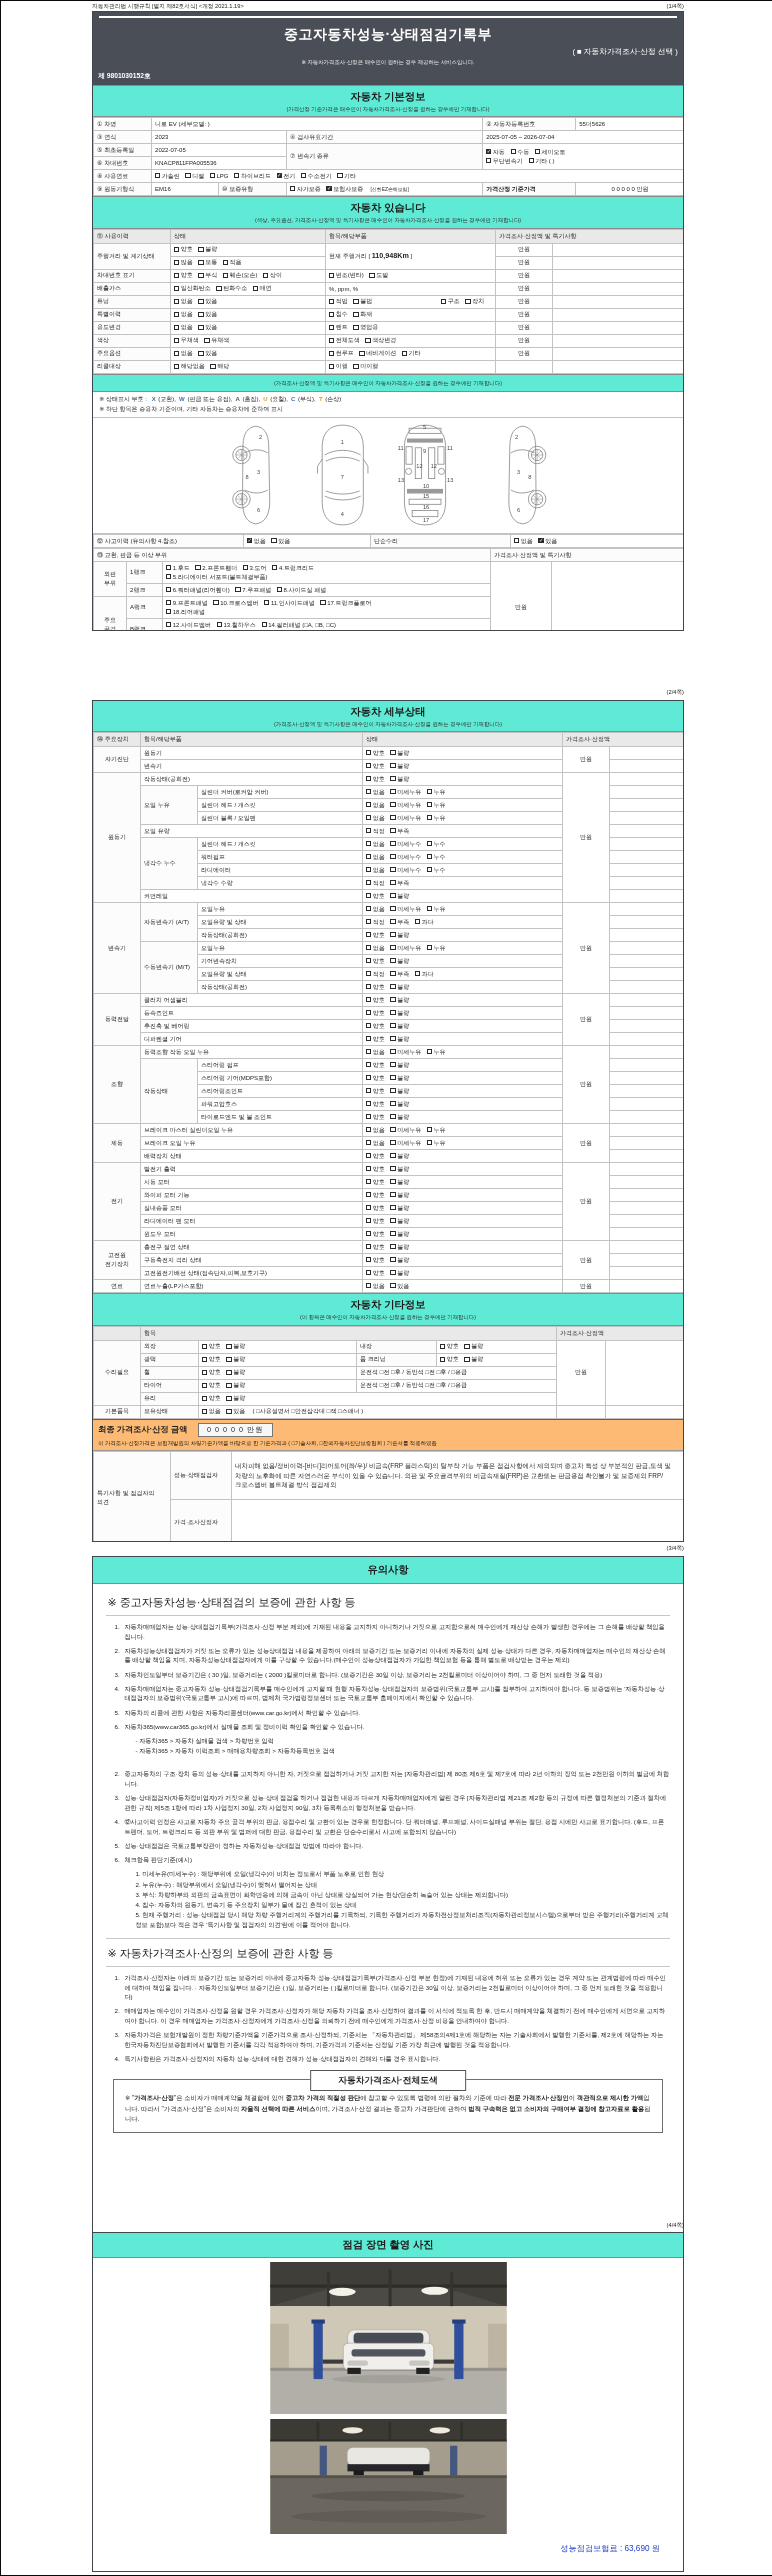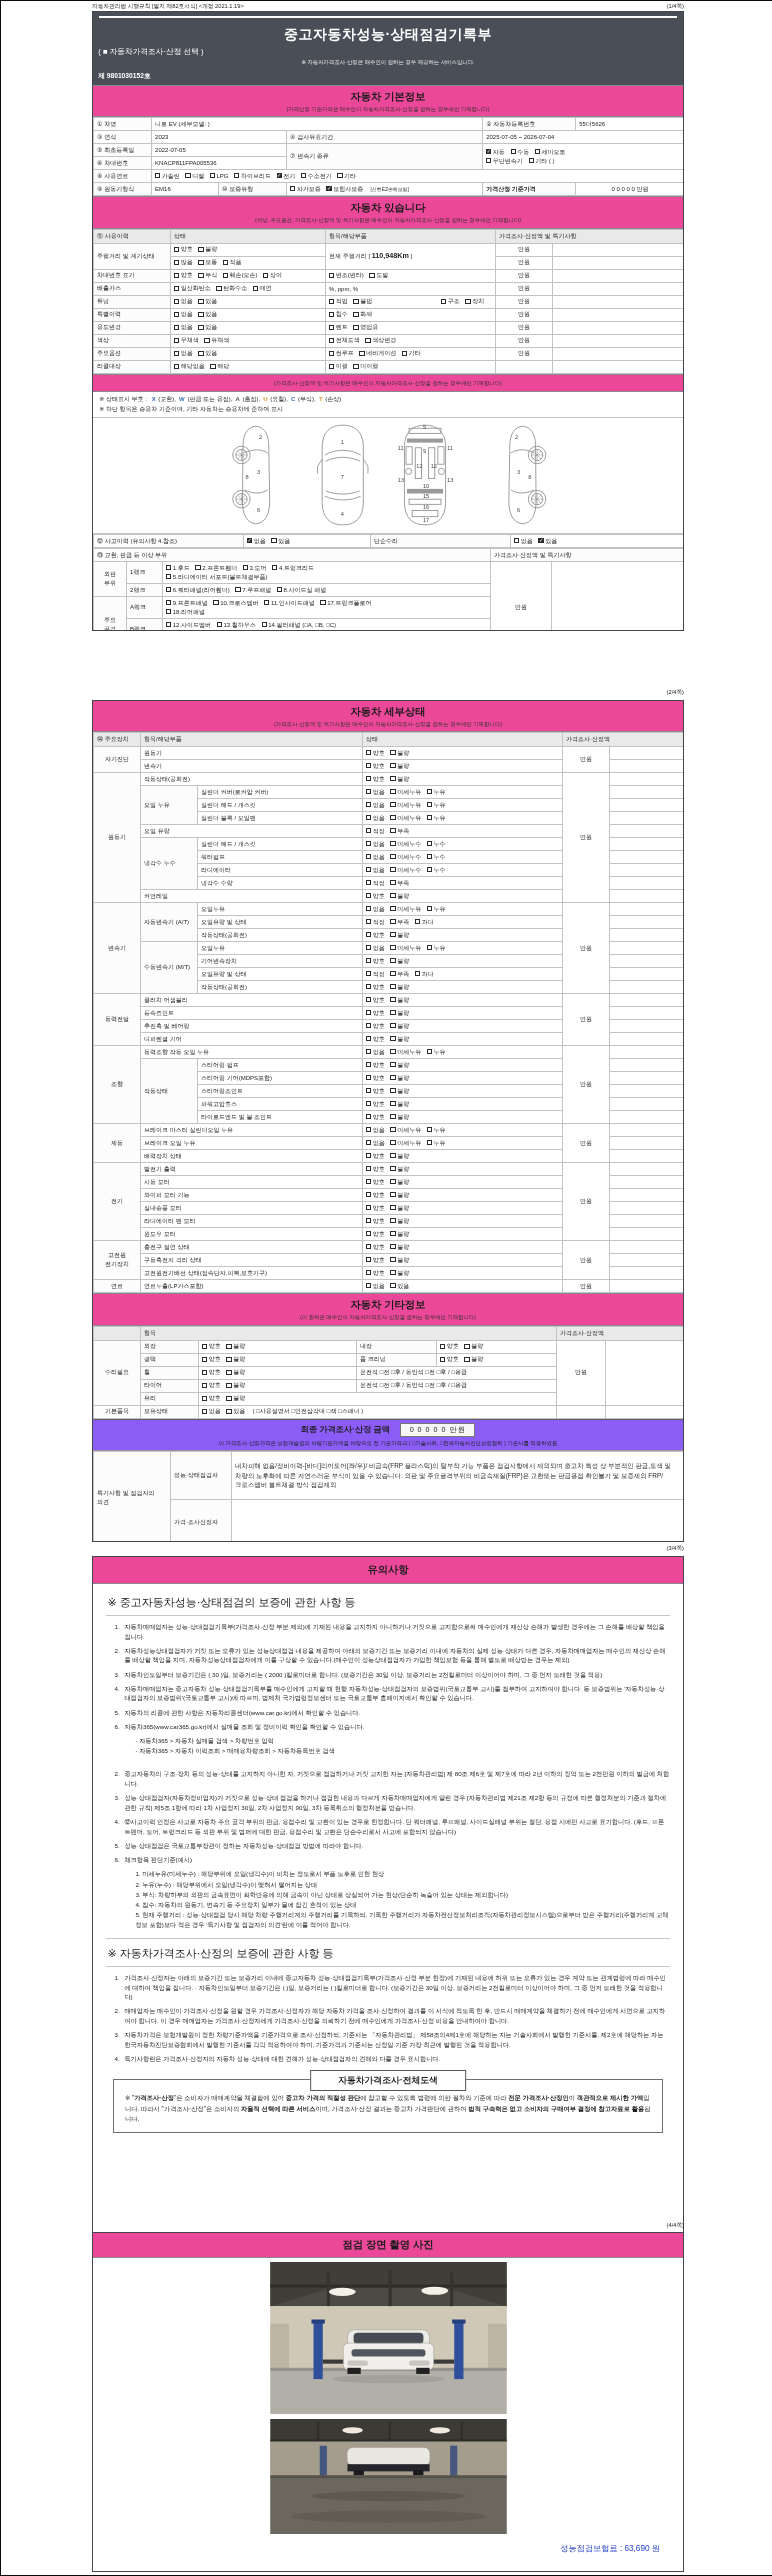--- a/index.html
+++ b/index.html
@@ -10,25 +10,25 @@
   #page1{top:10.3px;height:620px;}
   #page2{top:699px;height:842px;}
   #page3{top:1555px;height:709px;}
   #page4{top:2231px;height:340px;}
   #mark2{top:688px;} #mark3{top:1544px;} #mark4{top:2221px;}
 
   
   .doc-head{background:#4a4f57;color:#fff;padding:2.6px 5.2px 4.1px;}
   .doc-head .stripe{height:2.6px;background:#ffffff;margin:1px 1px 7.2px;}
   .doc-title{text-align:center;font-size:14px;font-weight:bold;letter-spacing:0.5px;}
-  .doc-select{text-align:left;font-size:7.7px;margin-top:3.1px;}
+  .doc-select{text-align:right;font-size:7.7px;margin-top:3.1px;}
   .doc-service{text-align:center;font-size:5.4px;margin-top:2.1px;color:#e8e8e8;}
   .doc-no{font-size:6.7px;font-weight:bold;margin-top:6.2px;}
 
-  .sec-head{background:#ec4899;border-top:0.5px solid #8a8a8a;border-bottom:0.5px solid #8a8a8a;text-align:center;padding:4.1px 0 3.6px;}
+  .sec-head{background:#5eead4;border-top:0.5px solid #8a8a8a;border-bottom:0.5px solid #8a8a8a;text-align:center;padding:4.1px 0 3.6px;}
   .sec-title{font-size:10.3px;font-weight:bold;}
   .sec-note{font-size:5.4px;color:#333;margin-top:1.5px;}
 
   table{width:100%;border-collapse:collapse;table-layout:fixed;}
   td,th{border:0.5px solid #c3c3c3;font-size:6px;padding:1.5px 3.1px;vertical-align:middle;text-align:left;font-weight:normal;word-break:keep-all;}
   td.lab,td.dev,td.sub,td.rank,td.grp{background:#fcfcfc;}
   td.price{text-align:center;}
   td.note{background:#fff;}
   .colhead td,.colhead th{background:#e9e9e9;padding:2.1px 3.1px;}
 
@@ -40,21 +40,21 @@
   .small-note{font-size:4.9px;color:#333;}
   .rightopts{float:right;margin-right:2.1px;}
   .pline{line-height:1.5;}
 
   .legend{padding:3.1px 6.2px;border-bottom:0.5px solid #c3c3c3;font-size:6px;line-height:1.6;}
   .legend .code{font-weight:bold;margin:0 1px 0 3.1px;}
   .diagram-wrap{border-bottom:0.5px solid #c3c3c3;padding:2.1px 0;}
   svg text{font-family:"Liberation Sans","DejaVu Sans",sans-serif;}
   .dnum{font-size:11px;fill:#4a4a4a;}
 
-  .final{background:#8b5cf6;border-top:1px solid #606060;border-bottom:0.5px solid #9a9a9a;padding:3.6px 5.2px 3.1px;text-align:center;}
+  .final{background:#fdba74;border-top:1px solid #606060;border-bottom:0.5px solid #9a9a9a;padding:3.6px 5.2px 3.1px;}
   .final-label{font-size:8.2px;font-weight:bold;margin-right:8.2px;}
   .amount-box{display:inline-block;border:0.5px solid #777;background:#f7f7f7;padding:1px 8.2px;font-size:7.2px;letter-spacing:1px;}
   .final-note{font-size:5.4px;margin-top:2.6px;color:#222;}
 
   
   .notice-body{padding:4.1px 13.4px 0;}
   .nsec-title{font-size:11px;padding:6.2px 1px 5.2px;border-bottom:0.5px solid #c6c6c6;margin-bottom:6.2px;}
   .nsec-title.mid{border-top:0.5px solid #c6c6c6;margin-top:9.3px;}
   .nitem{display:flex;font-size:6.2px;line-height:1.55;margin:4.6px 0;}
   .nnum{width:13.4px;text-align:right;margin-right:4.6px;flex:none;}

